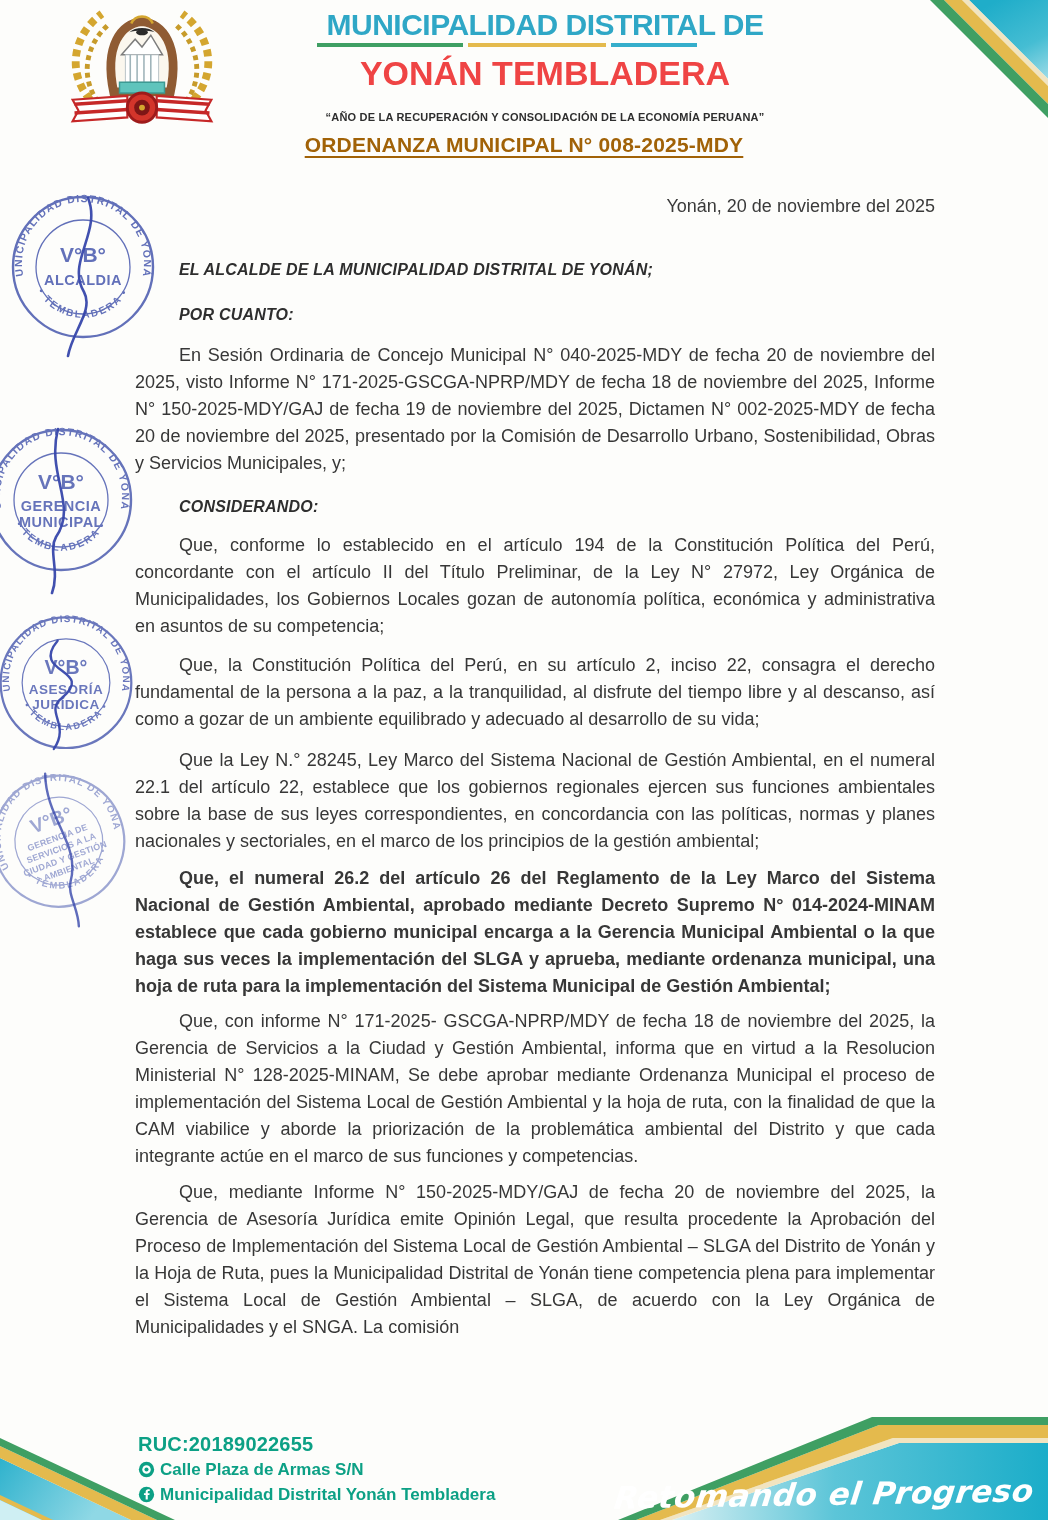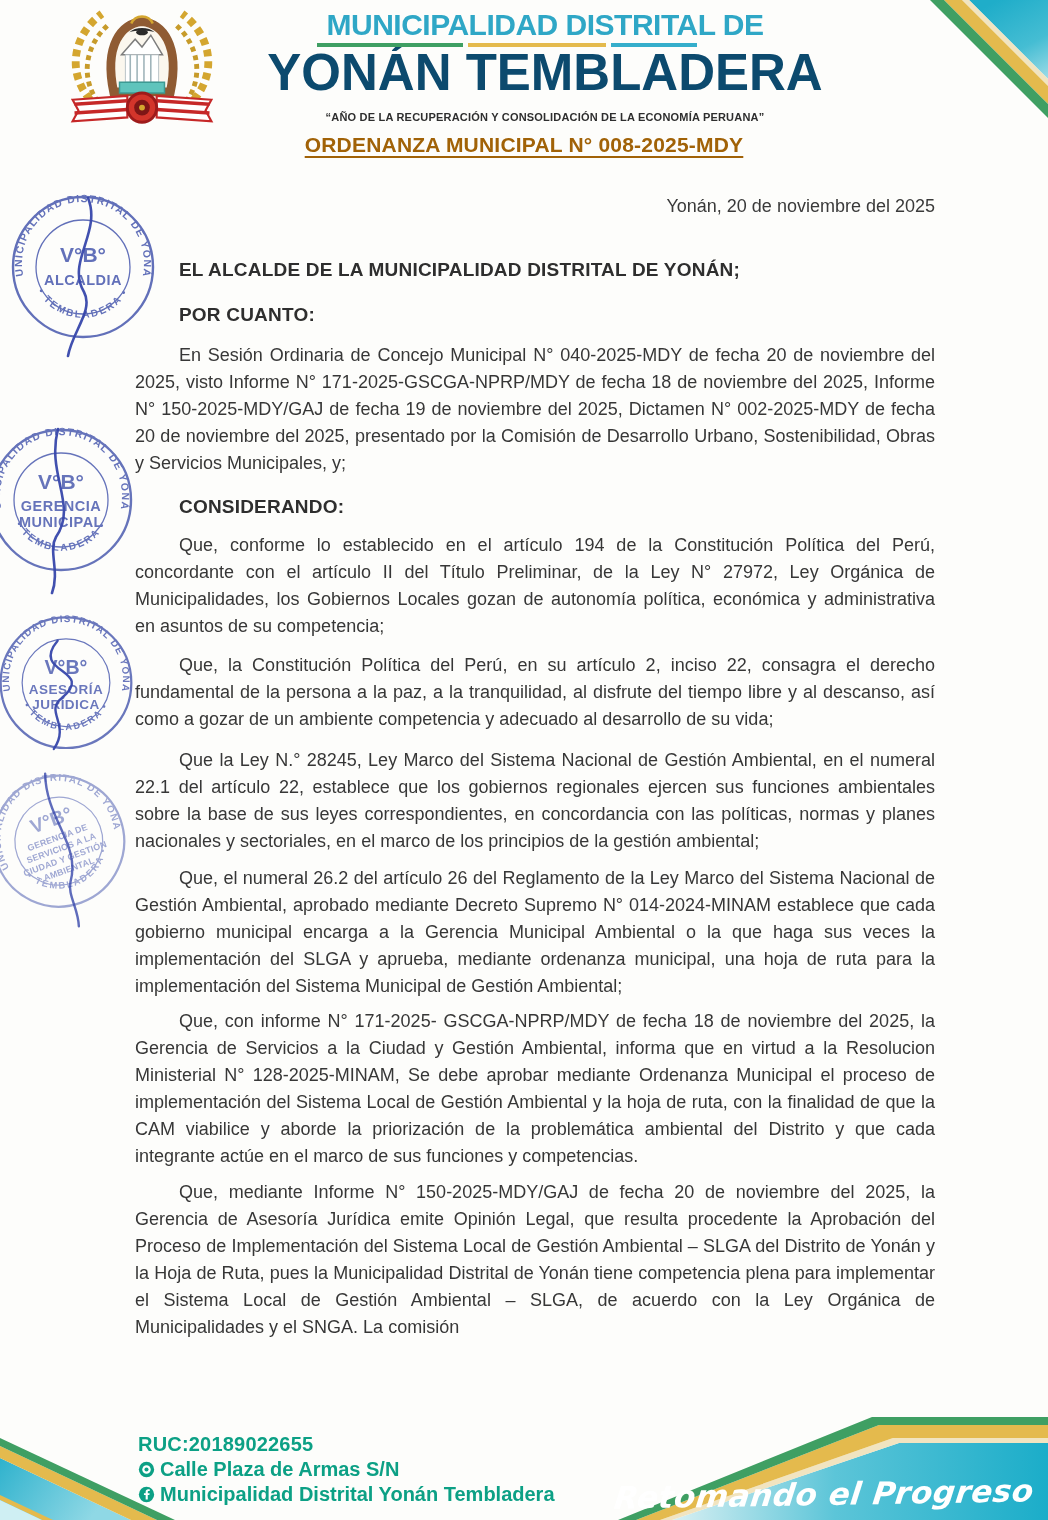--- a/index.html
+++ b/index.html
@@ -9,51 +9,51 @@
     font-family:"Liberation Sans", sans-serif; color:#3a3a3a;
   }
   
   .letterhead{position:absolute; left:240px; top:8px; width:610px; text-align:center;}
   .org1{font-size:30px; font-weight:bold; letter-spacing:-0.5px; color:#2fa7c6; line-height:34px;}
   .accent-row{position:relative; left:-38px; height:4px; margin-top:1px; display:flex; justify-content:center; gap:5px;}
   .accent-row span{display:inline-block; height:4px;}
   .acc-green{width:146px; background:#3f9f63;}
   .acc-gold{width:138px; background:#e4ba4d;}
   .acc-teal{width:86px; background:#35aecb;}
-  .org2{font-size:51px; font-weight:bold; letter-spacing:0px; color:#0c4a6e; line-height:48px; margin-top:2px;}
+  .org2{font-size:34px; font-weight:bold; letter-spacing:0px; color:#ef4444; line-height:48px; margin-top:2px;}
   .motto{font-size:11px; font-weight:bold; color:#2e2e2e; letter-spacing:0.2px; margin-top:14px; white-space:nowrap;}
   .doc-title{position:absolute; left:0; top:133px; width:1048px; text-align:center;
     font-size:21px; font-weight:bold; color:#a16207;
     text-decoration:underline; text-underline-offset:4px; text-decoration-thickness:2px; letter-spacing:0.2px;}
   
   .doc-col{position:absolute; left:135px; top:193px; width:800px; font-size:18px; line-height:27px;}
   .dateline{text-align:right; font-size:18px; margin:0 0 36px 0;}
-  .h-doc{font-weight:bold; color:#2e2e2e; font-size:19px; margin:0 0 0 44px; letter-spacing:0.2px;}
+  .h-doc{font-weight:bold; color:#2e2e2e; font-size:16px; margin:0 0 0 44px; letter-spacing:0.2px;font-style:italic;}
   .doc-col p{margin:0; text-align:justify; text-indent:44px; color:#373737;} .mb18{margin-bottom:18px!important;} .mb16{margin-bottom:16px!important;}
   .mb14{margin-bottom:14px!important;} .mb12{margin-bottom:12px!important;} .mb10{margin-bottom:10px!important;}
-  .mb8{margin-bottom:8px!important;} .mb9{margin-bottom:9px!important;}
+  .mb8{margin-bottom:8px!important;font-weight:bold;} .mb9{margin-bottom:9px!important;}
   
   .stamp{position:absolute;}
   .stamp .ring-outer{fill:none; stroke:#4152ab; stroke-width:2.4;}
   .stamp .ring-inner{fill:none; stroke:#4152ab; stroke-width:1.3;}
   .stamp text{fill:#4152ab;}
   .ringtext{font-size:10.5px; font-weight:bold; letter-spacing:1.2px;}
   .ringtext.small{font-size:10px; letter-spacing:2px;}
   .vobo{font-size:21px; font-weight:bold; text-anchor:middle;}
   .office{font-size:14.5px; font-weight:bold; text-anchor:middle; letter-spacing:0.5px;}
   .office.tiny{font-size:9.5px; letter-spacing:0.2px;}
   .signature{fill:none; stroke:#3747ab; stroke-width:2.6; stroke-linecap:round; opacity:0.95;}
   .s1{left:8px; top:192px; width:150px; height:170px;} .s1 .ink{opacity:0.82;}
   .s2{left:-14px; top:425px; width:150px; height:170px;} .s2 .ink{opacity:0.8;}
   .s3{left:-4px; top:612px; width:140px; height:160px;} .s3 .ink{opacity:0.78;}
   .s4{left:-8px; top:770px; width:140px; height:160px; transform:rotate(-20deg);} .s4 .ink{opacity:0.5;} .s4 .signature{opacity:0.8;}
   
   .footer{position:absolute; left:138px; top:1432px; line-height:25px; color:#0ca085;}
   .ruc{font-size:20px; font-weight:bold; letter-spacing:0.2px;}
-  .f-line{display:flex; align-items:center; gap:5px; font-size:20px; font-weight:bold;}
+  .f-line{display:flex; align-items:center; gap:5px; font-size:17px; font-weight:bold;}
   .f-icon{width:17px; height:17px; flex:0 0 auto;}
   .slogan{position:absolute; right:14px; bottom:8px; color:#ffffff; font-size:31px; font-weight:bold;
     font-style:italic; transform:skewX(-8deg) rotate(-1deg); letter-spacing:0.5px; z-index:5;
     font-family:"DejaVu Sans", sans-serif;}
   .corner-tr{position:absolute; top:0; right:0; width:240px; height:240px;}
   .band-bottom{position:absolute; left:0; top:1395px; width:1048px; height:125px;}
   .logo{position:absolute; left:58px; top:2px; width:168px; height:132px;}
 </style>
 </head>
 <body>
@@ -109,21 +109,21 @@
 
   <div class="doc-title">ORDENANZA MUNICIPAL N° 008-2025-MDY</div>
 
   <div class="doc-col">
     <div class="dateline">Yonán, 20 de noviembre del 2025</div>
     <div class="h-doc mb18">EL ALCALDE DE LA MUNICIPALIDAD DISTRITAL DE YONÁN;</div>
     <div class="h-doc mb14">POR CUANTO:</div>
     <p class="mb16">En Sesión Ordinaria de Concejo Municipal N° 040-2025-MDY de fecha 20 de noviembre del 2025, visto Informe N° 171-2025-GSCGA-NPRP/MDY de fecha 18 de noviembre del 2025, Informe N° 150-2025-MDY/GAJ de fecha 19 de noviembre del 2025, Dictamen N° 002-2025-MDY de fecha 20 de noviembre del 2025, presentado por la Comisión de Desarrollo Urbano, Sostenibilidad, Obras y Servicios Municipales, y;</p>
     <div class="h-doc mb12">CONSIDERANDO:</div>
     <p class="mb12">Que, conforme lo establecido en el artículo 194 de la Constitución Política del Perú, concordante con el artículo II del Título Preliminar, de la Ley N° 27972, Ley Orgánica de Municipalidades, los Gobiernos Locales gozan de autonomía política, económica y administrativa en asuntos de su competencia;</p>
-    <p class="mb14">Que, la Constitución Política del Perú, en su artículo 2, inciso 22, consagra el derecho fundamental de la persona a la paz, a la tranquilidad, al disfrute del tiempo libre y al descanso, así como a gozar de un ambiente competencia y adecuado al desarrollo de su vida;</p>
+    <p class="mb14">Que, la Constitución Política del Perú, en su artículo 2, inciso 22, consagra el derecho fundamental de la persona a la paz, a la tranquilidad, al disfrute del tiempo libre y al descanso, así como a gozar de un ambiente equilibrado y adecuado al desarrollo de su vida;</p>
     <p class="mb10">Que la Ley N.° 28245, Ley Marco del Sistema Nacional de Gestión Ambiental, en el numeral 22.1 del artículo 22, establece que los gobiernos regionales ejercen sus funciones ambientales sobre la base de sus leyes correspondientes, en concordancia con las políticas, normas y planes nacionales y sectoriales, en el marco de los principios de la gestión ambiental;</p>
     <p class="mb8">Que, el numeral 26.2 del artículo 26 del Reglamento de la Ley Marco del Sistema Nacional de Gestión Ambiental, aprobado mediante Decreto Supremo N° 014-2024-MINAM establece que cada gobierno municipal encarga a la Gerencia Municipal Ambiental o la que haga sus veces la implementación del SLGA y aprueba, mediante ordenanza municipal, una hoja de ruta para la implementación del Sistema Municipal de Gestión Ambiental;</p>
     <p class="mb9">Que, con informe N° 171-2025- GSCGA-NPRP/MDY de fecha 18 de noviembre del 2025, la Gerencia de Servicios a la Ciudad y Gestión Ambiental, informa que en virtud a la Resolucion Ministerial N° 128-2025-MINAM, Se debe aprobar mediante Ordenanza Municipal el proceso de implementación del Sistema Local de Gestión Ambiental y la hoja de ruta, con la finalidad de que la CAM viabilice y aborde la priorización de la problemática ambiental del Distrito y que cada integrante actúe en el marco de sus funciones y competencias.</p>
     <p>Que, mediante Informe N° 150-2025-MDY/GAJ de fecha 20 de noviembre del 2025, la Gerencia de Asesoría Jurídica emite Opinión Legal, que resulta procedente la Aprobación del Proceso de Implementación del Sistema Local de Gestión Ambiental – SLGA del Distrito de Yonán y la Hoja de Ruta, pues la Municipalidad Distrital de Yonán tiene competencia plena para implementar el Sistema Local de Gestión Ambiental – SLGA, de acuerdo con la Ley Orgánica de Municipalidades y el SNGA. La comisión</p>
   </div>
 
   <svg class="stamp s1" viewBox="0 0 150 170">
     <defs>
       <path id="rt1" d="M 15,82 A 61,61 0 1 1 135,82"></path>
       <path id="rb1" d="M 25,88 A 52,52 0 0 0 125,88"></path>

